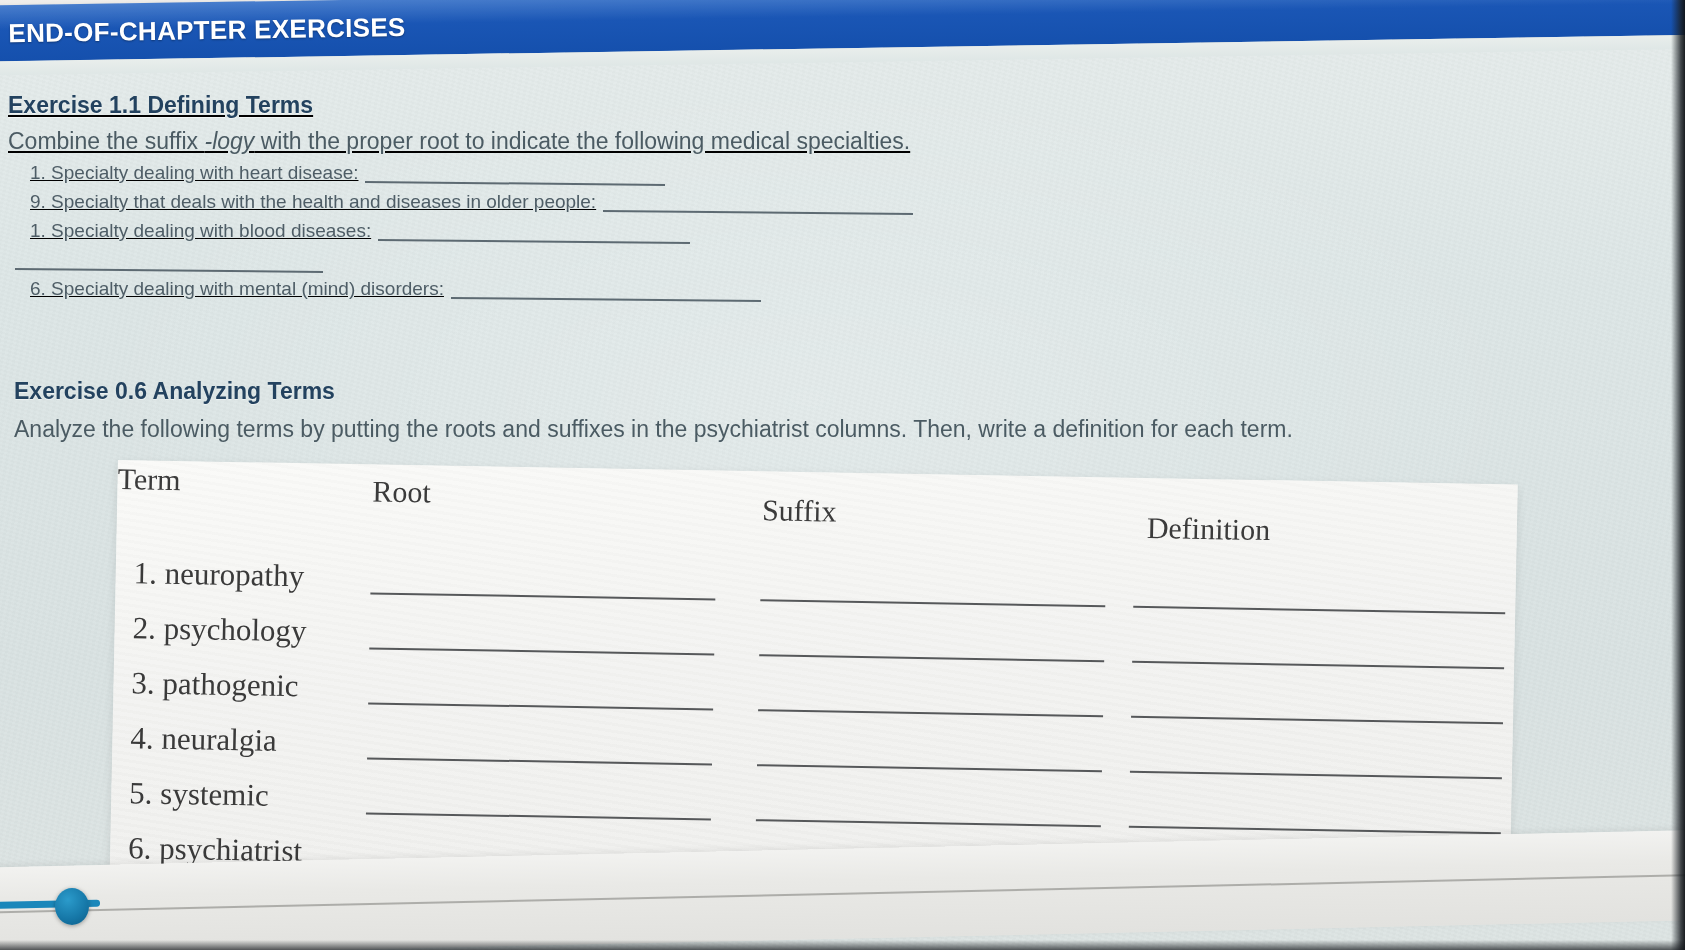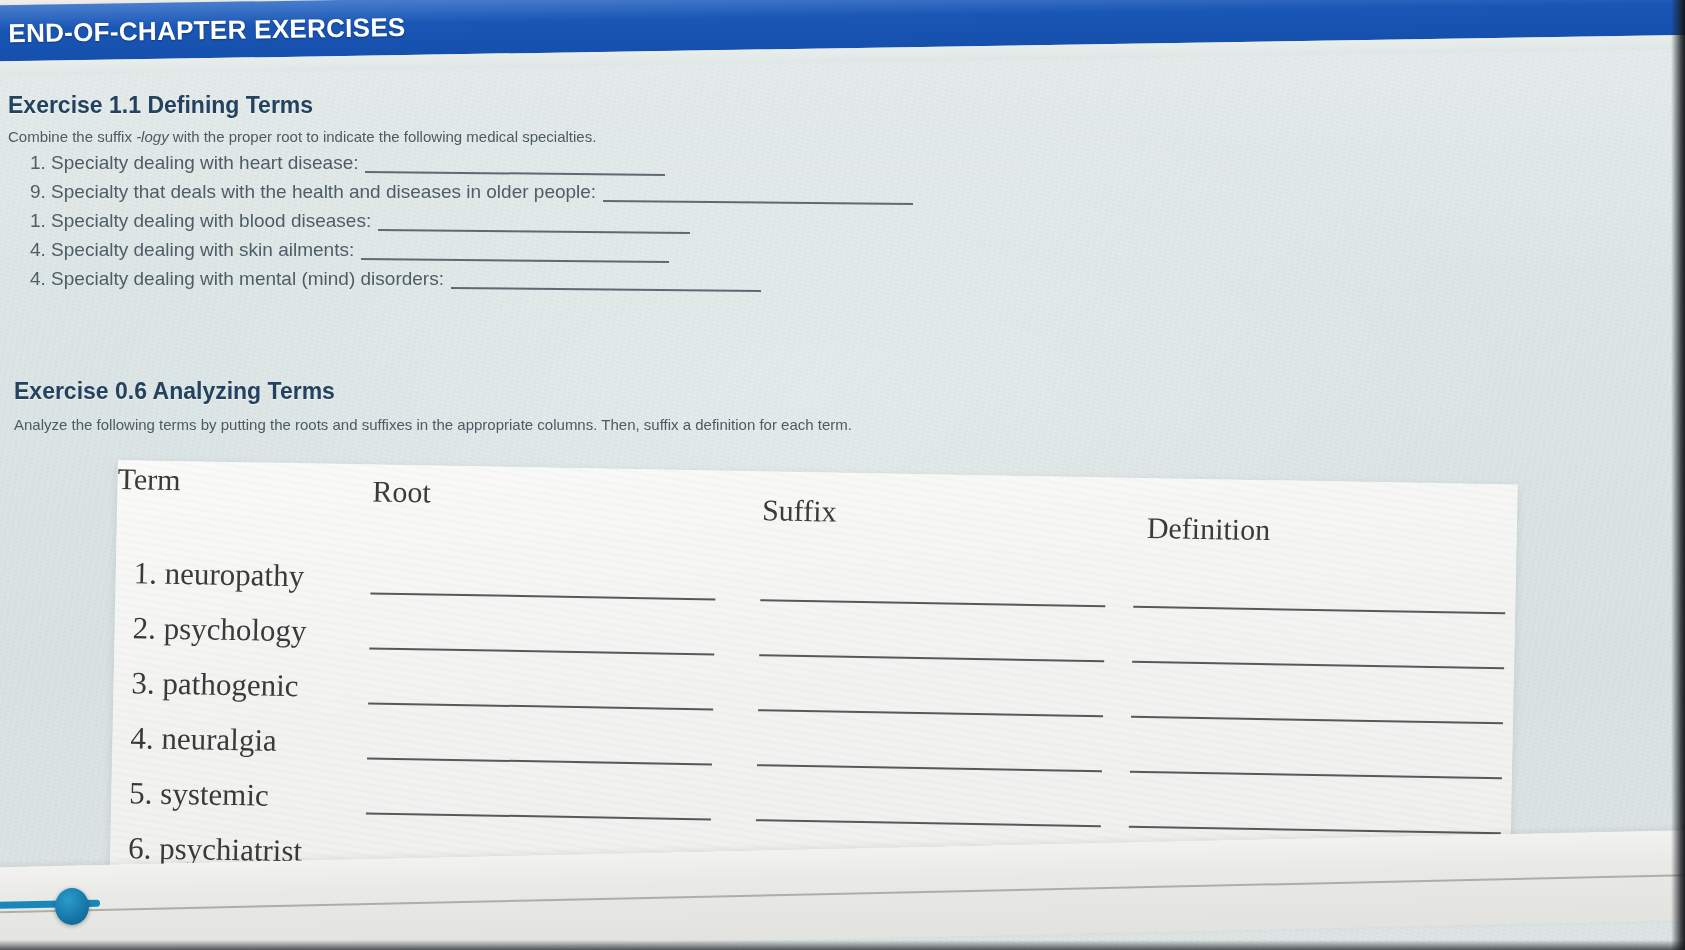--- a/index.html
+++ b/index.html
@@ -88,21 +88,21 @@
 
   .ex-head {
     color: #23425f;
     font-weight: bold;
     font-size: 23px;
     white-space: nowrap;
     text-shadow: 0 1px 1px rgba(255,255,255,.55);
   }
   .ex-intro {
     color: #4b5b63;
-    font-size: 15px;
+    font-size: 23px;
     white-space: nowrap;
     margin-top: 9px;
   }
   .ex-intro i { font-style: italic; }
 
   .q-list { }
   .q-row {
     position: relative;
     display: flex;
     align-items: flex-end;
@@ -240,52 +240,51 @@
   <div class="tex-noise"></div>
 
   <div class="top-strip"></div>
 
   <div class="banner">
     <div class="banner-gloss"></div>
     <div class="banner-title">END-OF-CHAPTER EXERCISES</div>
   </div>
   <div class="banner-under"></div>
 
-  <div class="ex-block" style="left:8px; top:92px;">
+  <div class="ex-block" style="left:8px; top:92px;text-decoration:underline;">
     <div class="ex-head">Exercise 1.1 Defining Terms</div>
     <div class="ex-intro">
       <span>Combine the suffix </span><i>-logy</i><span> with the proper root to indicate the following medical specialties.</span>
     </div>
     <div class="q-list" id="q-list">
         <div class="q-row">
           <span class="q-label">1. Specialty dealing with heart disease:</span>
           <span class="q-rule" style="width: 300px;"></span>
         </div>
         <div class="q-row">
           <span class="q-label">9. Specialty that deals with the health and diseases in older people:</span>
           <span class="q-rule" style="width: 310px;"></span>
         </div>
         <div class="q-row">
           <span class="q-label">1. Specialty dealing with blood diseases:</span>
           <span class="q-rule" style="width: 312px;"></span>
         </div>
         <div class="q-row">
-          <span class="q-label">4. Specialty dealing with skin ailments:</span>
           <span class="q-rule" style="width: 308px;"></span>
         </div>
         <div class="q-row">
-          <span class="q-label">4. Specialty dealing with mental (mind) disorders:</span>
+          <span class="q-label">6. Specialty dealing with mental (mind) disorders:</span>
           <span class="q-rule" style="width: 310px;"></span>
         </div>
       </div>
   </div>
 
   <div class="ex-block" style="left:14px; top:378px;">
     <div class="ex-head">Exercise 0.6 Analyzing Terms</div>
-    <div class="ex-intro" style="margin-top:11px;">Analyze the following terms by putting the roots and suffixes in the appropriate columns. Then, suffix a definition for each term.</div>
+    <div class="ex-intro" style="margin-top:11px;">Analyze the following terms by putting the roots and suffixes in the psychiatrist columns. Then, write a definition for each term.</div>
   </div>
 
   <div id="table-wrap">
     <div class="tbl-paper"></div>
     <div id="tbl-heads">
         <div class="col-head" style="left: 0px; top: 2px;">Term</div>
         <div class="col-head" style="left: 255px; top: 10px;">Root</div>
         <div class="col-head" style="left: 645px; top: 22px;">Suffix</div>
         <div class="col-head" style="left: 1030px; top: 33px;">Definition</div>
       </div>

